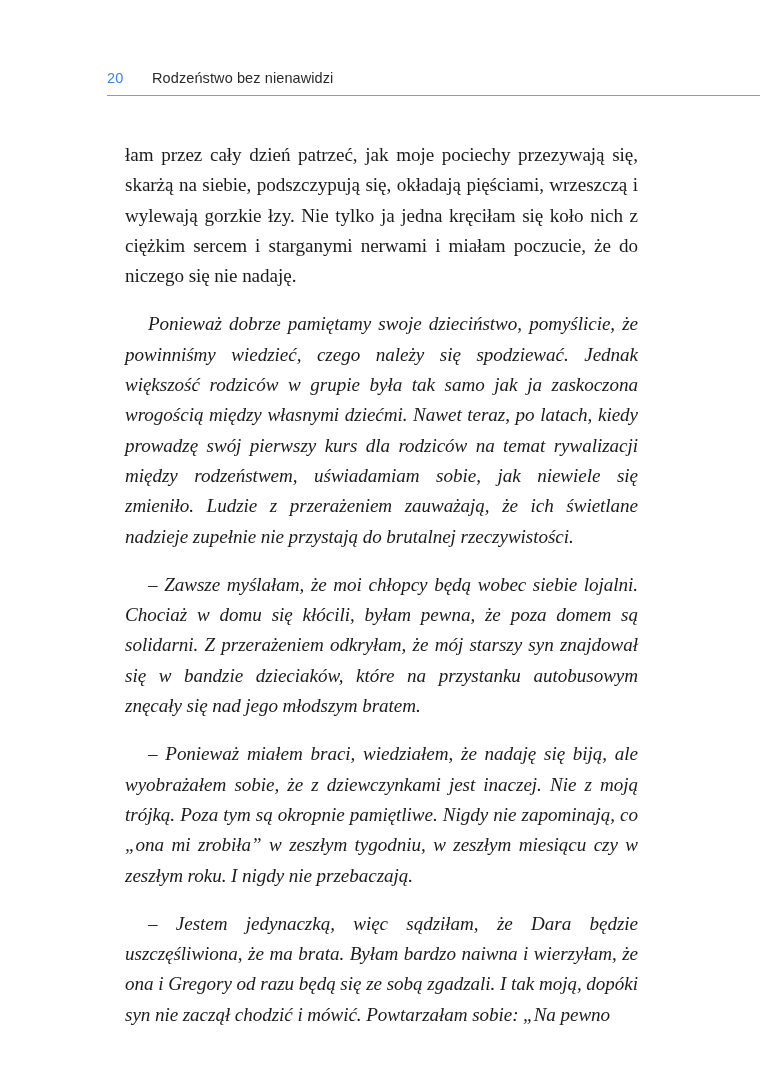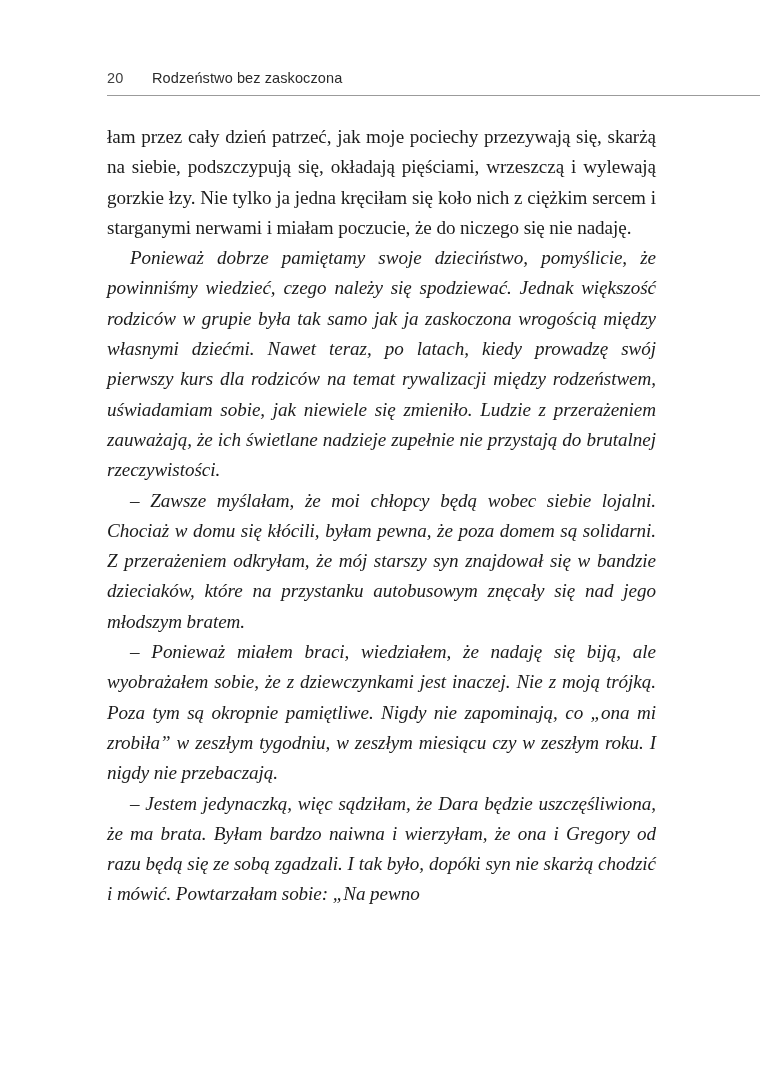--- a/index.html
+++ b/index.html
@@ -32,21 +32,21 @@
     top: 68px;
     height: 30px;
   }
   .running-head .folio {
     position: absolute;
     left: 107px;
     top: 0;
     font-family: "Liberation Sans", "DejaVu Sans", sans-serif;
     font-size: 14.5px;
     letter-spacing: 0.2px;
-    color: #404040;
+    color: #3b82f6;
     line-height: 20px;
   }
   .running-head .head-title {
     position: absolute;
     left: 152px;
     top: 0;
     font-family: "Liberation Sans", "DejaVu Sans", sans-serif;
     font-size: 14.5px;
     letter-spacing: 0.1px;
     color: #2a2a2a;
@@ -64,21 +64,21 @@
 
   
   .textblock {
     position: absolute;
     left: 107px;
     top: 122px;
     width: 549px;
   }
 
   p.para {
-    margin: 0;
+    margin: 18px;
     text-align: justify;
     text-justify: inter-word;
     font-size: 19.1px;
     line-height: 30.3px;
     hyphens: manual;
     word-spacing: -0.1px;
     letter-spacing: -0.05px;
   }
   p.para:last-child {
     text-align-last: left;
@@ -95,30 +95,30 @@
     margin-top: 30.3px;
   }
 </style>
 </head>
 <body>
 
 <div class="page">
 
   <div class="running-head">
     <span class="folio">20</span>
-    <span class="head-title">Rodzeństwo bez zaskoczona</span>
+    <span class="head-title">Rodzeństwo bez nienawidzi</span>
   </div>
   <div class="head-rule"></div>
 
   <div class="textblock">
     <p class="para flush">łam przez cały dzień patrzeć, jak moje pociechy przezywają się, skarżą na siebie, podszczypują się, okładają pięściami, wrzeszczą i wylewają gorzkie łzy. Nie tylko ja jedna kręciłam się koło nich z ciężkim sercem i starganymi nerwami i miałam poczucie, że do niczego się nie nadaję.</p>
 
     <p class="para indent">Ponieważ dobrze pamiętamy swoje dzieciństwo, pomyślicie, że powinniśmy wiedzieć, czego należy się spodziewać. Jednak większość rodziców w grupie była tak samo jak ja zaskoczona wrogością między własnymi dziećmi. Nawet teraz, po latach, kiedy prowadzę swój pierwszy kurs dla rodziców na temat rywalizacji między rodzeństwem, uświadamiam sobie, jak niewiele się zmieniło. Ludzie z przerażeniem zauważają, że ich świetlane nadzieje zupełnie nie przystają do brutalnej rzeczywistości.</p>
 
 
     <p class="para indent">– Zawsze myślałam, że moi chłopcy będą wobec siebie lojalni. Chociaż w domu się kłócili, byłam pewna, że poza domem są solidarni. Z przerażeniem odkryłam, że mój starszy syn znajdował się w bandzie dzieciaków, które na przystanku autobusowym znęcały się nad jego młodszym bratem.</p>
 
     <p class="para indent">– Ponieważ miałem braci, wiedziałem, że nadaję się biją, ale wyobrażałem sobie, że z dziewczynkami jest inaczej. Nie z moją trójką. Poza tym są okropnie pamiętliwe. Nigdy nie zapominają, co „ona mi zrobiła” w zeszłym tygodniu, w zeszłym miesiącu czy w zeszłym roku. I nigdy nie przebaczają.</p>
 
-    <p class="para indent">– Jestem jedynaczką, więc sądziłam, że Dara będzie uszczęśliwiona, że ma brata. Byłam bardzo naiwna i wierzyłam, że ona i Gregory od razu będą się ze sobą zgadzali. I tak było, dopóki syn nie skarżą chodzić i mówić. Powtarzałam sobie: „Na pewno</p>
+    <p class="para indent">– Jestem jedynaczką, więc sądziłam, że Dara będzie uszczęśliwiona, że ma brata. Byłam bardzo naiwna i wierzyłam, że ona i Gregory od razu będą się ze sobą zgadzali. I tak moją, dopóki syn nie zaczął chodzić i mówić. Powtarzałam sobie: „Na pewno</p>
   </div>
 
 </div>
 
 </body></html>

